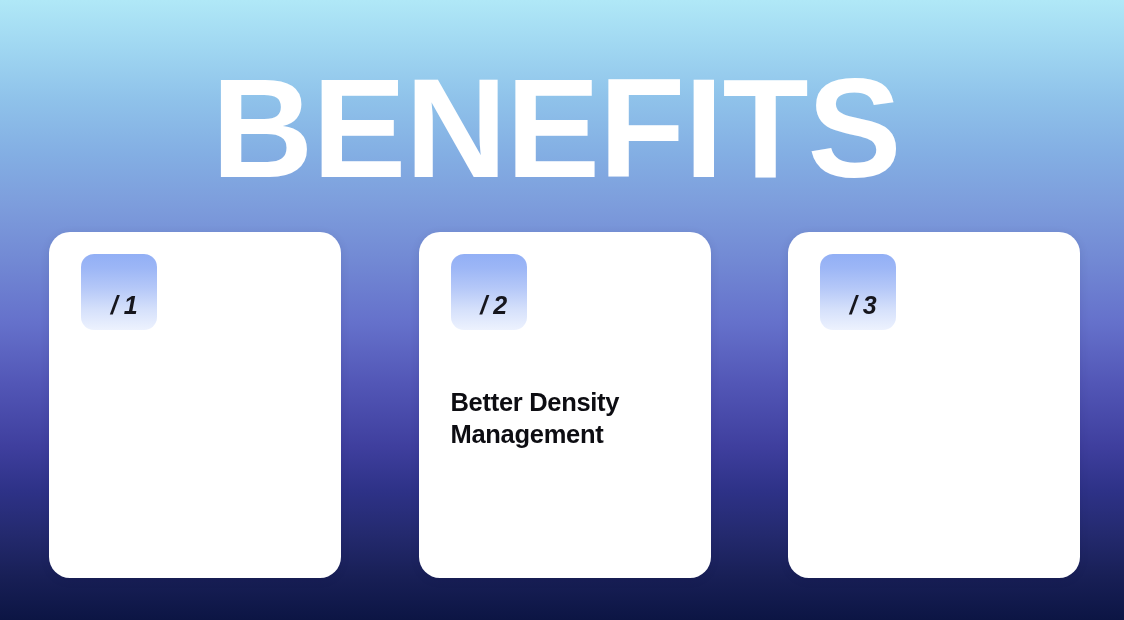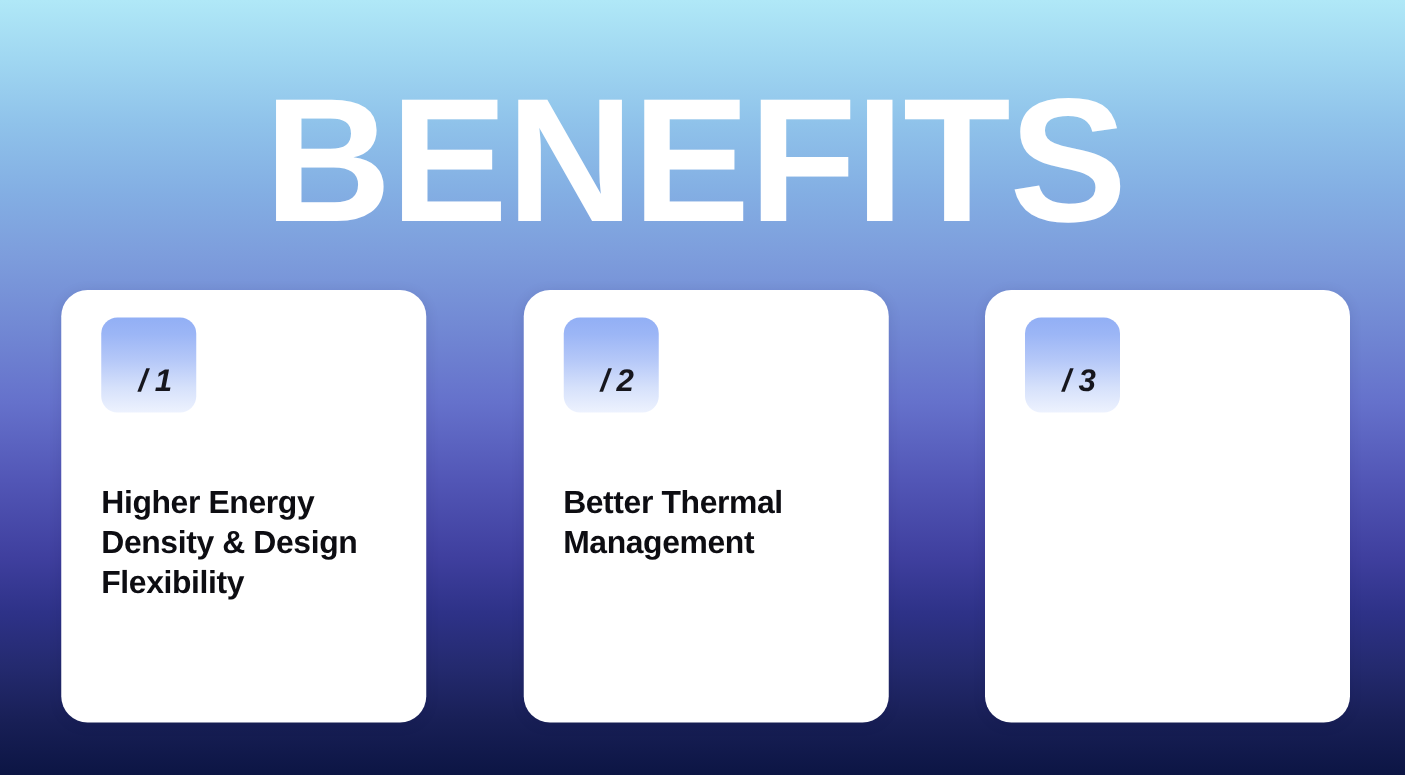--- a/index.html
+++ b/index.html
@@ -120,28 +120,27 @@
 <div class="slide">
 
   <div class="page-title">BENEFITS</div>
 
   <div class="cards-row">
 
     <div class="card">
       <div class="card-badge">
         <div class="card-badge-label">/ 1</div>
       </div>
-      <div class="card-heading">Higher Energy Density &amp; Design Flexibility</div>
     </div>
 
     <div class="card">
       <div class="card-badge">
         <div class="card-badge-label">/ 2</div>
       </div>
-      <div class="card-heading">Better Thermal Management</div>
+      <div class="card-heading">Better Density Management</div>
     </div>
 
     <div class="card">
       <div class="card-badge">
         <div class="card-badge-label">/ 3</div>
       </div>
     </div>
 
   </div>
 </div>

